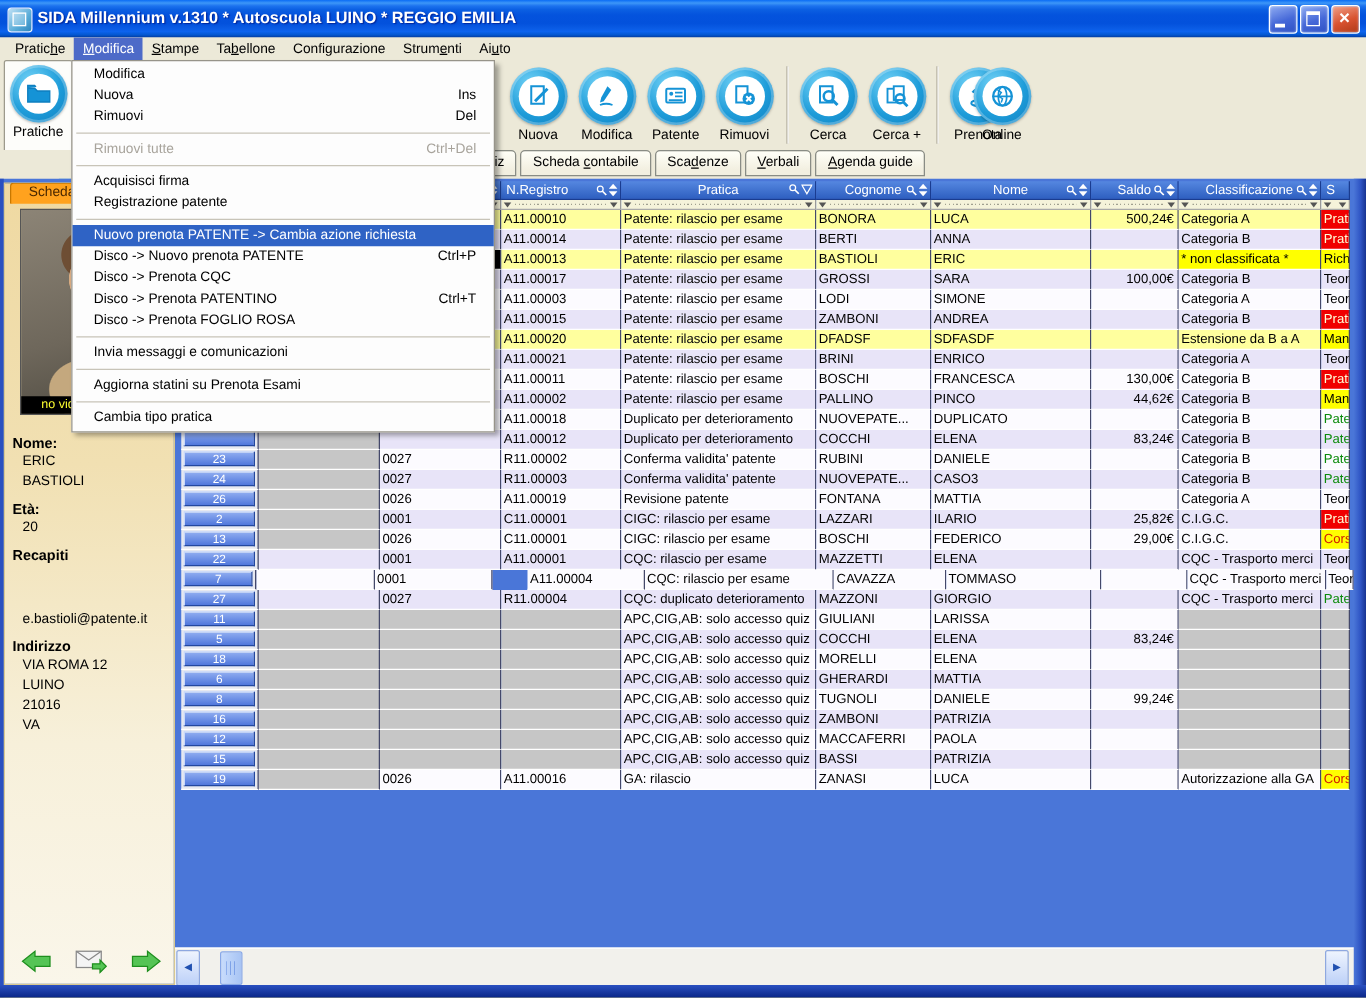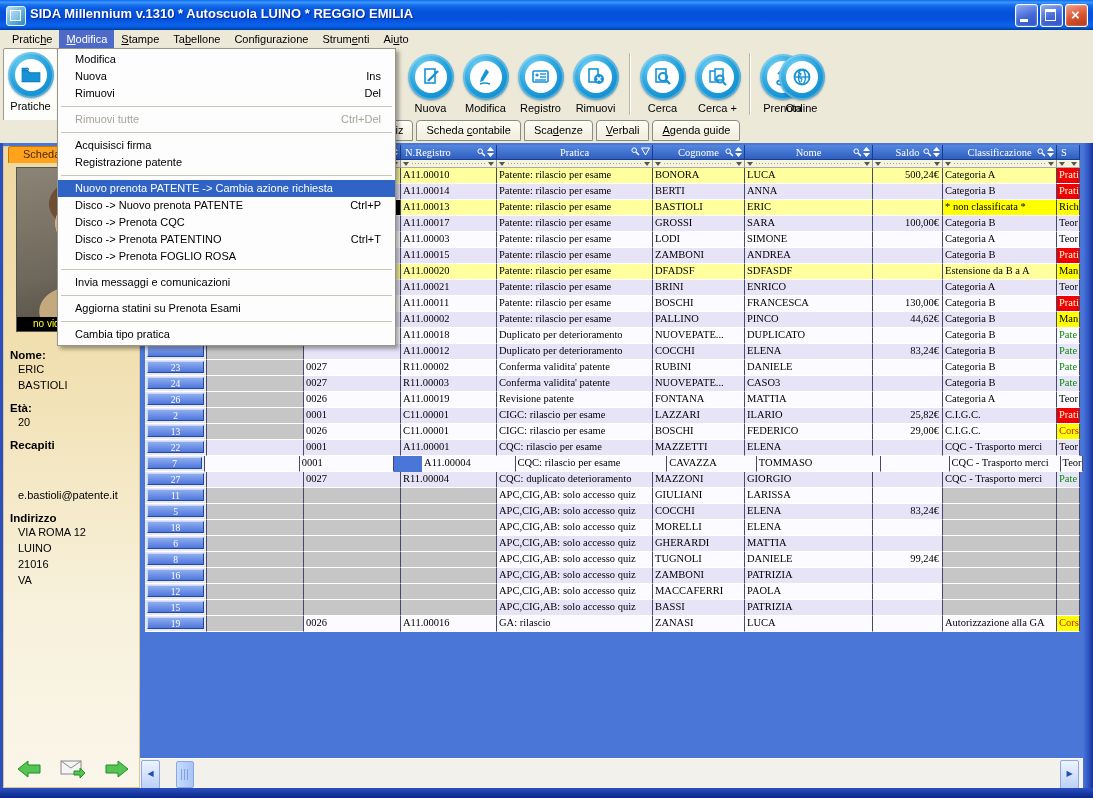--- a/index.html
+++ b/index.html
@@ -61,21 +61,21 @@
       linear-gradient(165deg,#8C8476 0%,#6E675B 60%,#4E4A40 100%);}
   .novideo{position:absolute;left:0;bottom:0;width:47px;height:14px;background:#000;color:#FFFF30;font-size:10px;line-height:14px;padding-left:16px;}
   .sinfo{position:absolute;left:6px;top:202px;right:3px;}
   .slabel{font-weight:bold;font-size:11.5px;margin-top:9px;}
   .sval{padding-left:8px;line-height:16px;}
   .sval.email{margin-top:36px;}
   .navarrows{position:absolute;left:0;bottom:6px;width:137px;height:22px;}
   .nav-ic{position:absolute;top:0;cursor:pointer;}
   
   .gridwrap{position:absolute;left:145px;top:2px;width:938px;}
-  .trow{display:flex;height:16px;font-family:Liberation Serif, serif;}
+  .trow{display:flex;height:16px;}
   .thead{height:15px;}
   .tfilter{height:8px;}
   .cell{box-sizing:border-box;border-right:1px solid #44486A;border-bottom:1px solid #FFF;
     overflow:hidden;white-space:nowrap;font-size:10.5px;line-height:14px;padding:0 2px;}
   .hcell{background:linear-gradient(180deg,#5587E0 0%,#2E5FC0 100%);color:#fff;border-right:1px solid #1A3C90;border-bottom:1px solid #1A3C90;
     display:flex;align-items:center;justify-content:center;position:relative;font-size:10.5px;padding:0 2px;box-sizing:border-box;}
   .hcell.left{justify-content:flex-start;padding-left:4px;}
   .hicons{position:absolute;right:2px;top:2px;display:flex;align-items:center;gap:1px;}
   .fcell{box-sizing:border-box;height:8px;background:#F5F3DA;border-right:1px solid #999;border-bottom:1px solid #AAA;position:relative;
     background-image:repeating-linear-gradient(90deg,#A0A090 0 1px,rgba(0,0,0,0) 1px 3px);
@@ -160,21 +160,21 @@
             <div class="inner">
               <svg width="20" height="20" viewBox="0 0 20 20">
                 <rect x="2" y="4" width="15" height="11" rx="1" fill="#fff" stroke="#1593D6" stroke-width="1.6"></rect>
                 <circle cx="6" cy="8" r="1.6" fill="#1593D6"></circle>
                 <line x1="9" y1="7" x2="15" y2="7" stroke="#1593D6" stroke-width="1.4"></line>
                 <line x1="9" y1="10" x2="15" y2="10" stroke="#1593D6" stroke-width="1.4"></line>
                 <line x1="4" y1="13" x2="15" y2="13" stroke="#1593D6" stroke-width="1.4"></line>
               </svg>
             </div>
           </div>
-          <div class="tlabel">Registro</div>
+          <div class="tlabel">Patente</div>
         </div>
         <div class="tbutton" style="left: 568px;">
           <div class="ticon">
             <div class="inner">
               <svg width="20" height="20" viewBox="0 0 20 20">
                 <rect x="3" y="2" width="9" height="13" fill="#fff" stroke="#1593D6" stroke-width="1.6"></rect>
                 <circle cx="13" cy="12" r="5" fill="#1593D6"></circle>
                 <path d="M11,10 l4,4 M15,10 l-4,4" stroke="#fff" stroke-width="1.6"></path>
               </svg>
             </div>

